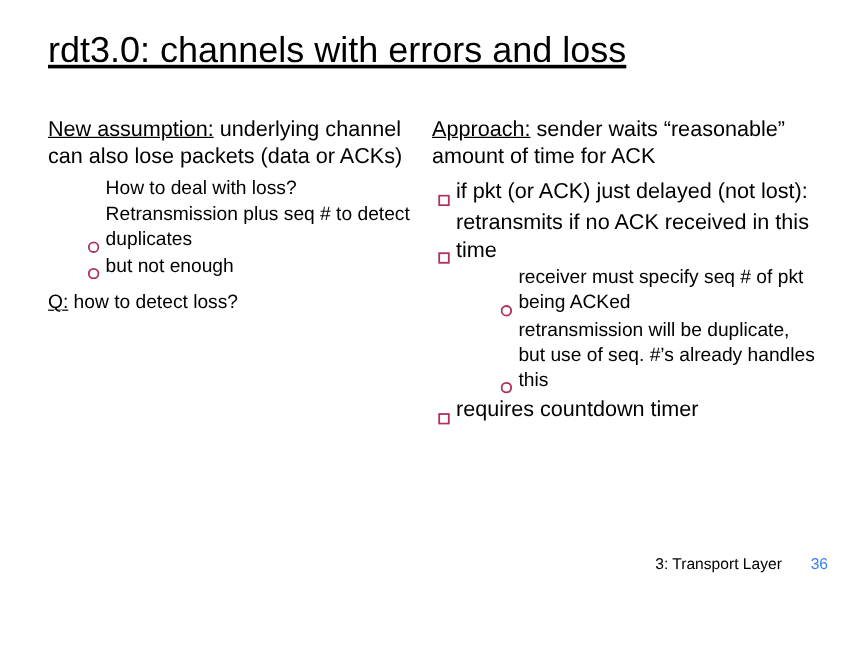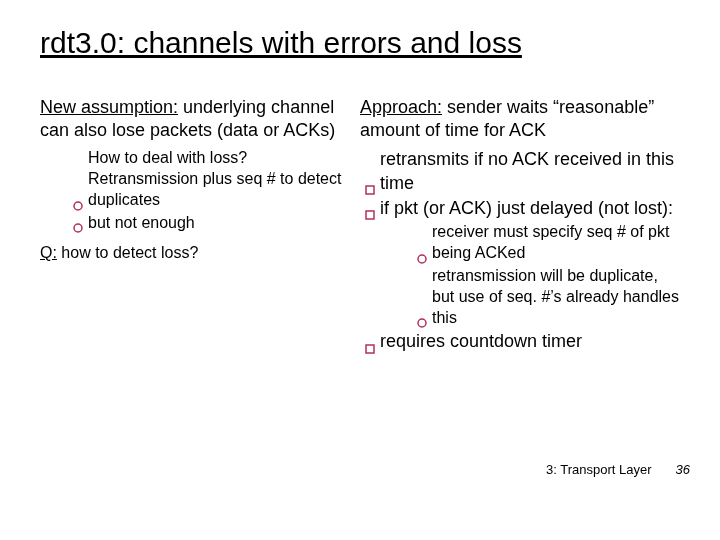--- a/index.html
+++ b/index.html
@@ -12,21 +12,21 @@
   .para { margin-bottom: 6px; }
   .indent1 { padding-left: 28px; }
   .indent2 { padding-left: 52px; }
   .row { display: flex; align-items: flex-end; margin-bottom: 2px; }
   .bul { flex: 0 0 20px; display: flex; justify-content: center; padding-top: 4px; }
   .bul svg { display: block; }
   .txt { flex: 1 1 auto; }
   .sub { font-size: 16px; }
   .qline { margin-top: 10px; font-size: 16px; }
   .footer { position: absolute; bottom: 31px; right: 30px; font-size: 13px; display: flex; align-items: baseline; gap: 24px; }
-  .pgnum { color: #000000; font-style: italic; }
+  .pgnum { color: #3b82f6; }
 </style>
 </head>
 <body>
 
 <div class="slide">
   <div class="title">rdt3.0: channels with errors and loss</div>
 
   <div class="cols">
 
     <div class="col">
@@ -62,30 +62,30 @@
       <div class="para">
         <span class="lead">Approach:</span><span> sender waits “reasonable” amount of time for ACK</span>
       </div>
 
       <div class="row">
         <span class="bul">
           <svg width="10" height="10">
               <rect x="1" y="1" width="8" height="8" fill="#fff" stroke="#b03060" stroke-width="1.5"></rect>
             </svg>
         </span>
-        <span class="txt">retransmits if no ACK received in this time</span>
+        <span class="txt">if pkt (or ACK) just delayed (not lost):</span>
       </div>
 
       <div class="row">
         <span class="bul">
           <svg width="10" height="10">
               <rect x="1" y="1" width="8" height="8" fill="#fff" stroke="#b03060" stroke-width="1.5"></rect>
             </svg>
         </span>
-        <span class="txt">if pkt (or ACK) just delayed (not lost):</span>
+        <span class="txt">retransmits if no ACK received in this time</span>
       </div>
 
       <div class="indent2 sub">
         <div class="row">
           <span class="bul">
             <svg width="10" height="10">
                 <circle cx="5" cy="5" r="4" fill="#fff" stroke="#b03060" stroke-width="1.5"></circle>
               </svg>
           </span>
           <span class="txt">receiver must specify seq # of pkt being ACKed</span>

